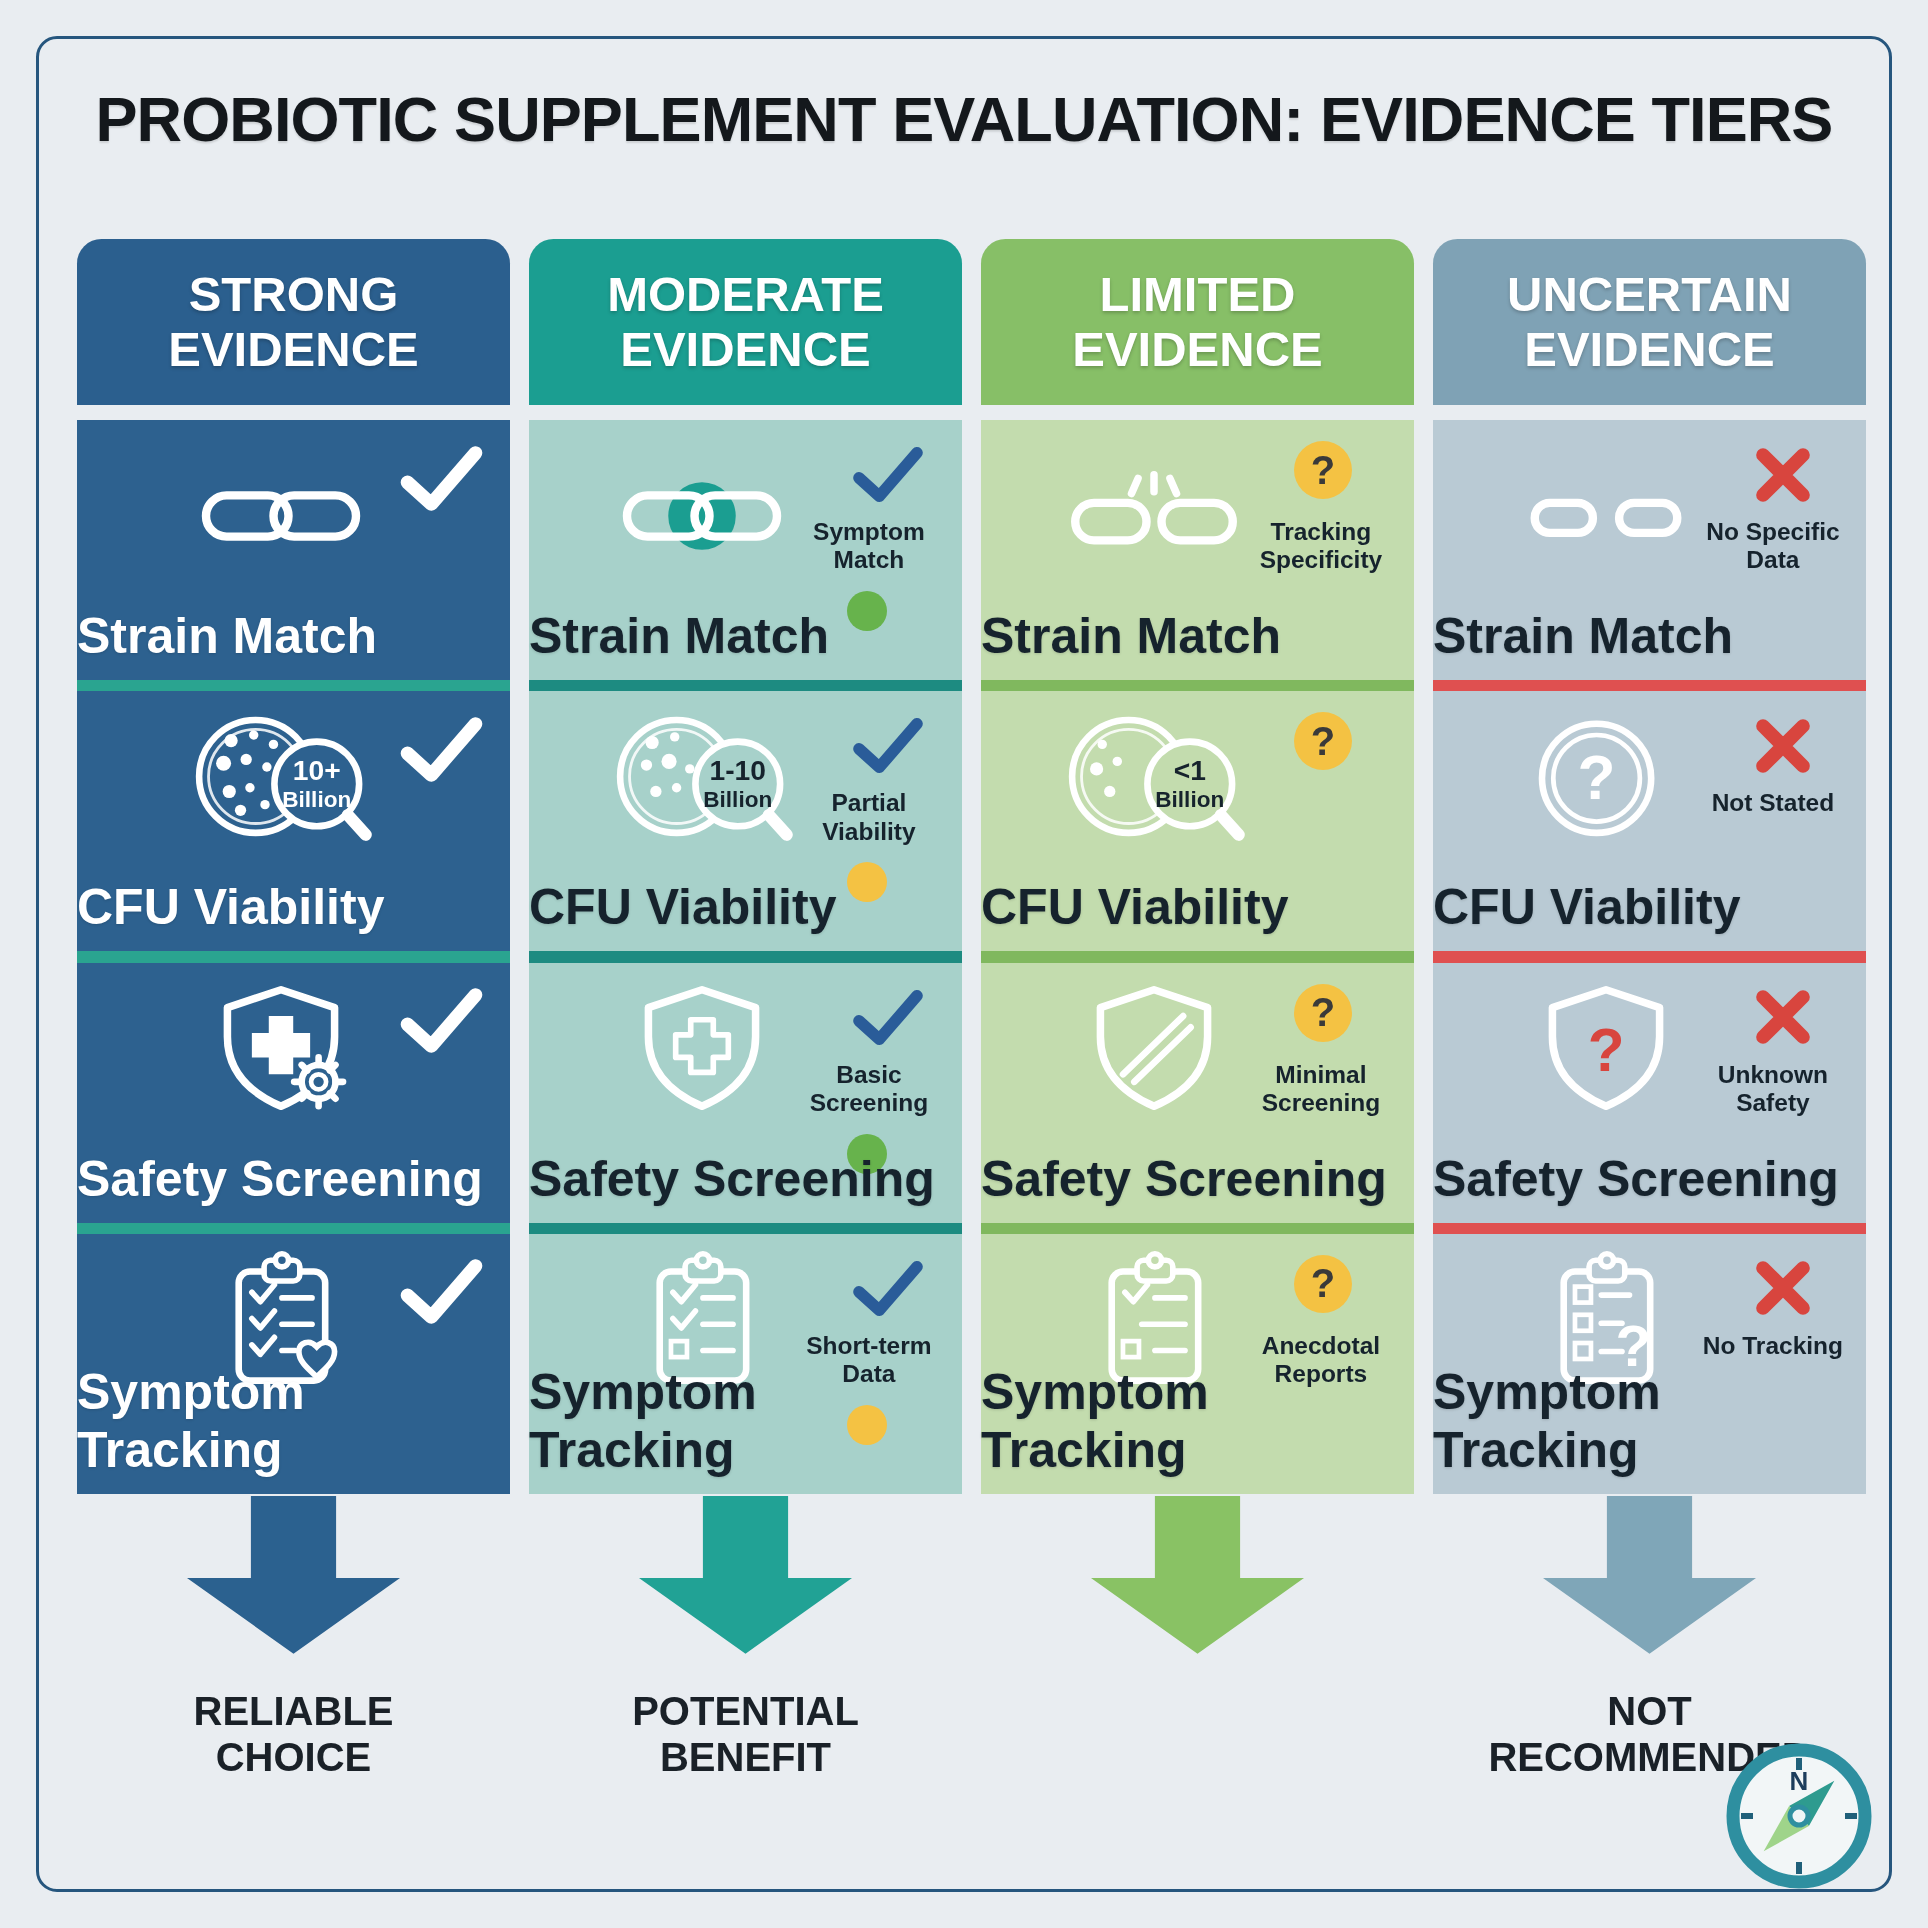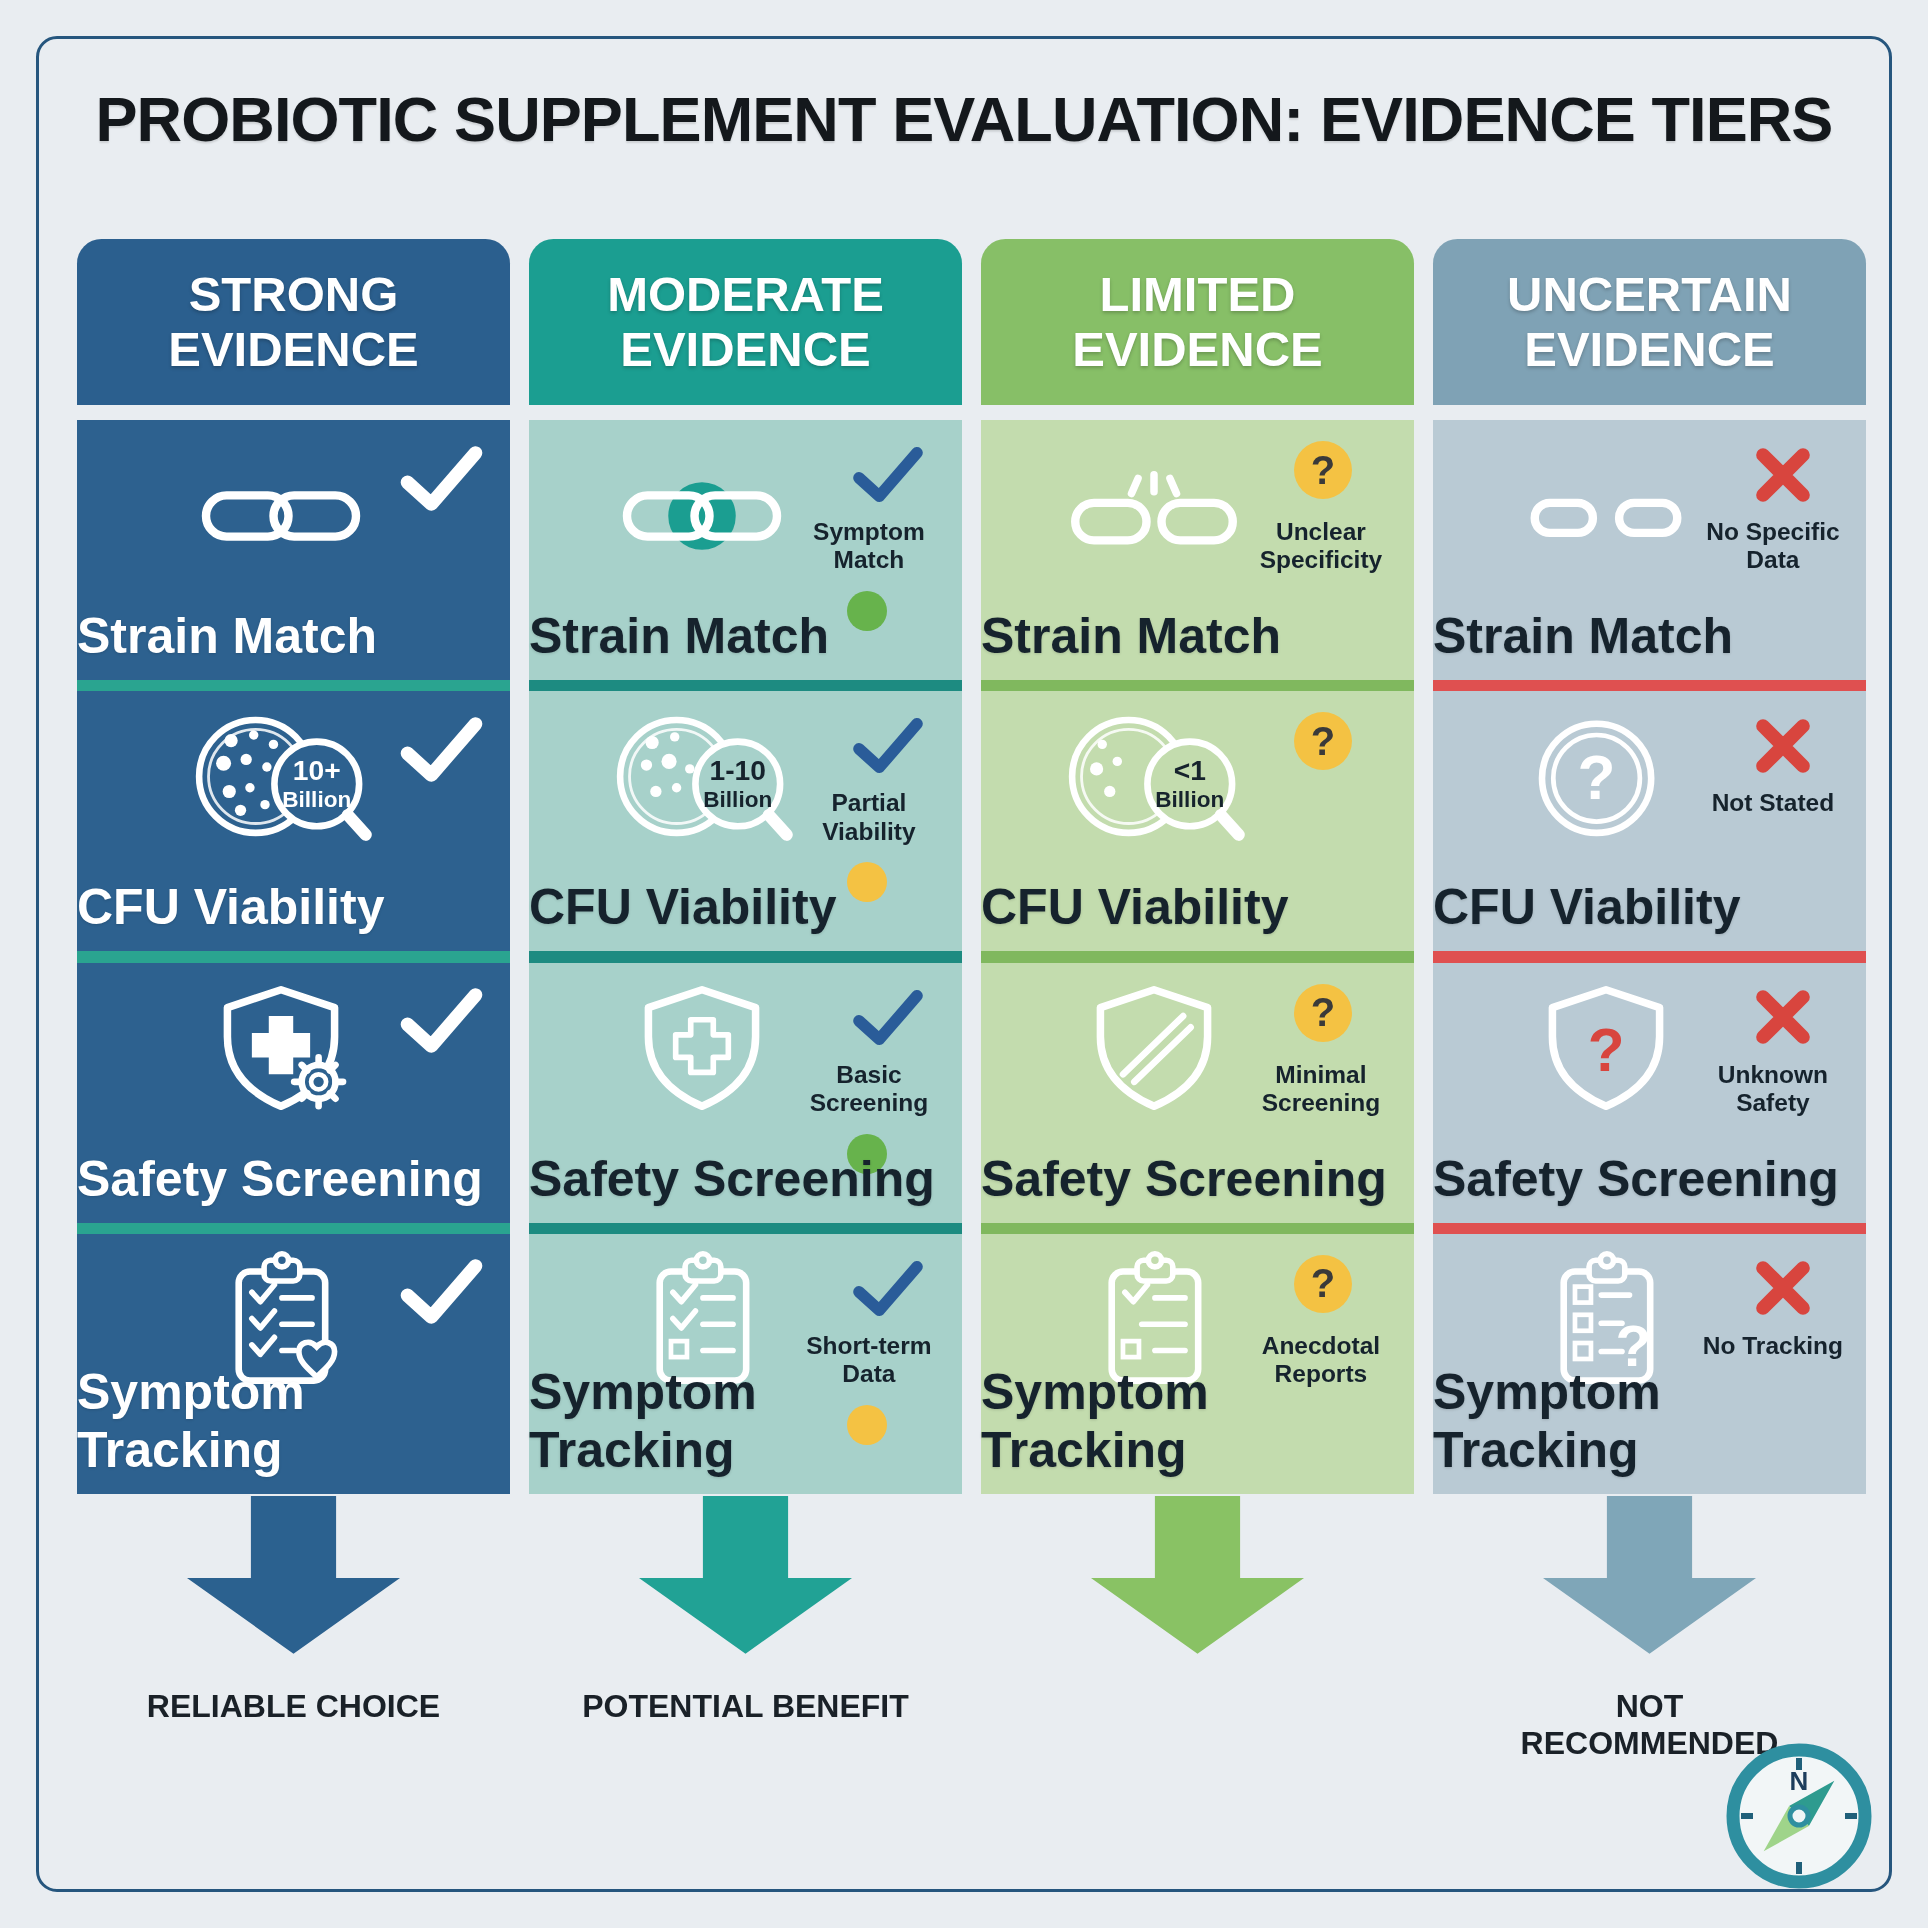--- a/index.html
+++ b/index.html
@@ -21,21 +21,21 @@
   .mark.check{top:26px;right:38px;width:72px;height:58px;color:var(--check);}
   .c1 .mark.check{top:24.5px;right:26px;width:85px;height:68px;}
   .mark.check path{fill:none;stroke:currentColor;stroke-width:12;stroke-linecap:round;stroke-linejoin:round;}
   .mark.cross{top:24.5px;right:53px;width:60px;height:60px;color:var(--cross);}
   .mark.cross path{fill:none;stroke:currentColor;stroke-width:15;stroke-linecap:round;}
   .qbadge{position:absolute;top:21px;right:62px;width:58px;height:58px;border-radius:50%;background:var(--qbg);color:var(--qfg);font-size:40px;font-weight:bold;display:flex;align-items:center;justify-content:center;}
   .anno{position:absolute;top:98px;right:5.6px;width:175px;text-align:center;font-size:24.5px;font-weight:bold;line-height:1.16;color:#16232d;}
   .dot{position:absolute;top:171px;right:75px;width:40px;height:40px;border-radius:50%;}
   .dot-green{background:var(--dotgreen);} .dot-yellow{background:var(--dotyellow);}
   .arrow{width:213px;height:158px;margin:1.9px auto 0;background:var(--arrow);clip-path:polygon(30% 0,70% 0,70% 52%,100% 52%,50% 100%,0 52%,30% 52%);}
-  .conclusion{margin:34px auto 0;width:330px;text-align:center;font-size:32px;font-weight:bold;line-height:1.15;color:#1a2128;}
+  .conclusion{margin:34px auto 0;width:330px;text-align:center;font-size:40px;font-weight:bold;line-height:1.15;color:#1a2128;}
   
   .ln rect{fill:none;stroke:#fff;stroke-width:9;}
   .spark{stroke:#fff;stroke-width:8;stroke-linecap:round;}
   .chain-accent{fill:var(--chainaccent);}
   .ln2 circle{fill:none;stroke:#fff;stroke-width:7;}
   .ln2 .thin{stroke-width:3;opacity:.85;}
   .cfu-dots circle{fill:#fff;}
   .magfill{fill:var(--mag);stroke:#fff;stroke-width:7;}
   .magtext{fill:var(--magtext);text-anchor:middle;font-weight:bold;}
   .t1{font-size:30px;} .t2{font-size:24px;}
@@ -269,21 +269,21 @@
           <g class="ln">
               <rect x="6" y="34" width="76" height="40" rx="20"></rect>
               <rect x="98" y="34" width="76" height="40" rx="20"></rect>
             </g>
           <path class="spark" d="M66 24 L73 8"></path>
             <path class="spark" d="M90 22 L90 4"></path>
             <path class="spark" d="M114 24 L107 8"></path>
         </svg>
       </span>
       <div class="qbadge">?</div>
-      <div class="anno">Unclear Specificity</div>
+      <div class="anno">Tracking Specificity</div>
       <div class="cell-label">Strain Match</div>
     </div>
     <div class="divider"></div>
     <div class="cell">
       <span class="icon-wrap ic-cfu">
         <svg width="198" height="160" viewBox="0 0 210 170">
           <g class="ln2">
               <circle cx="78" cy="78" r="60"></circle>
               <circle class="thin" cx="78" cy="78" r="50"></circle>
             </g>

